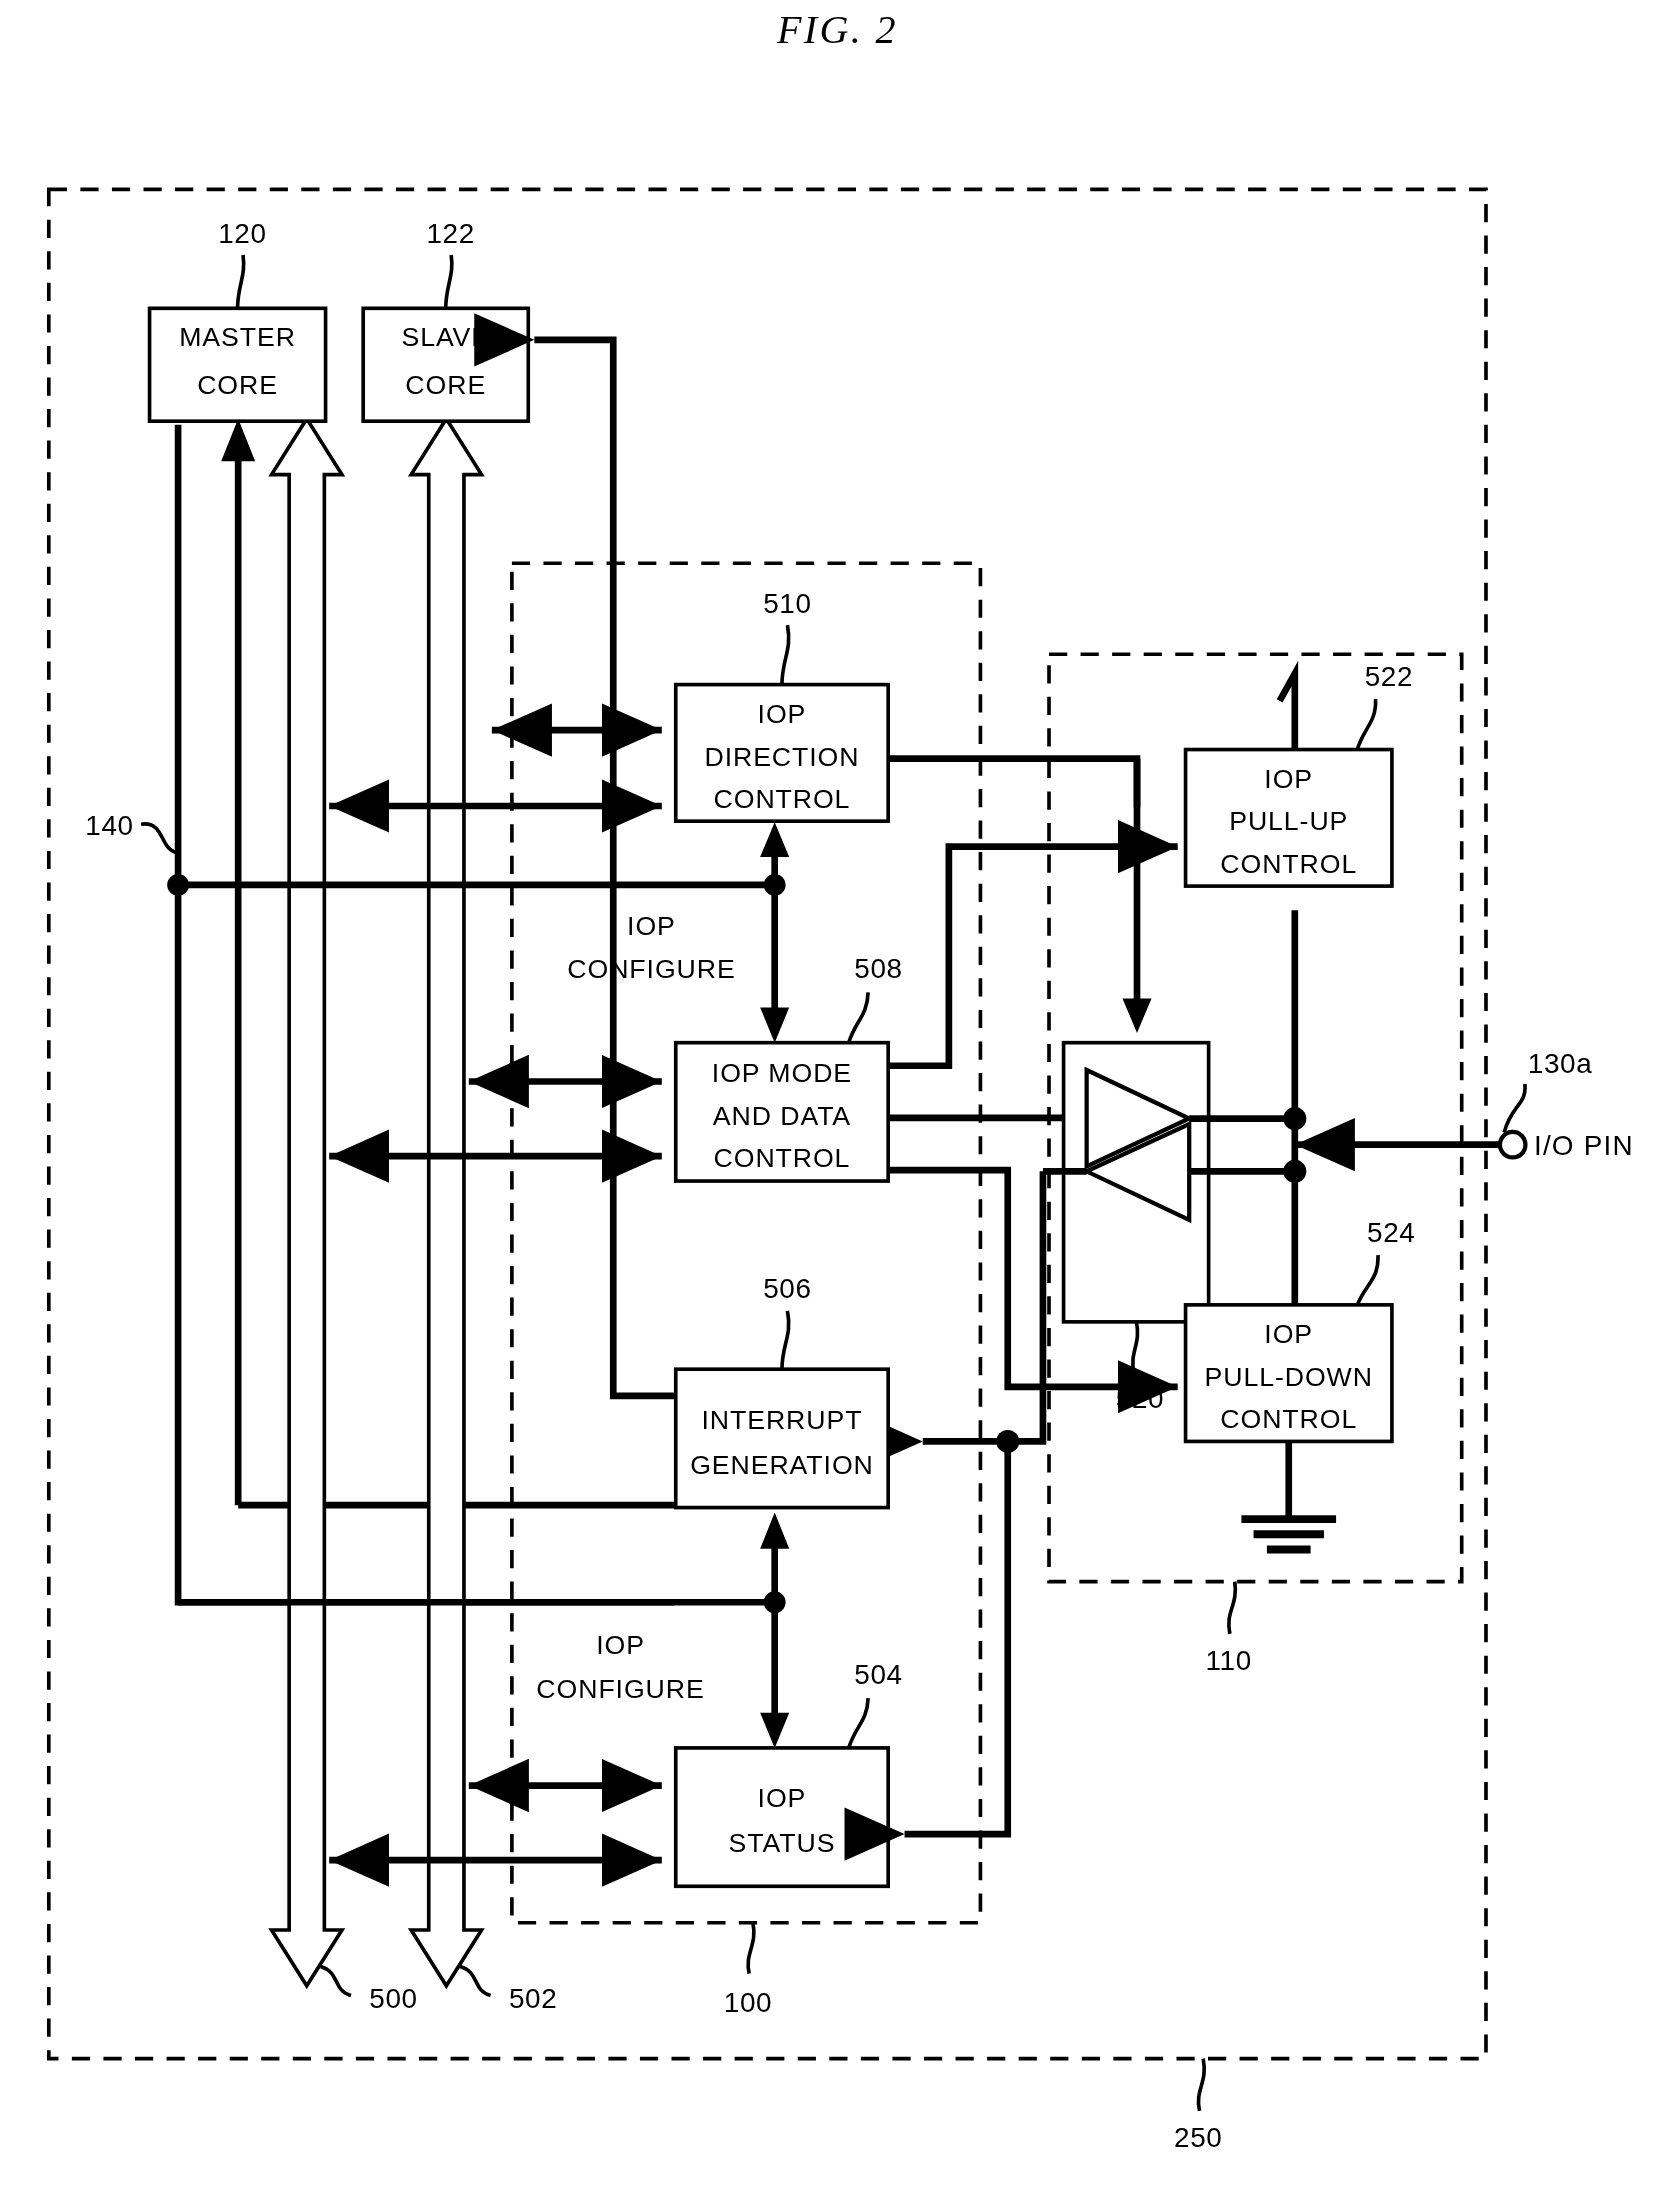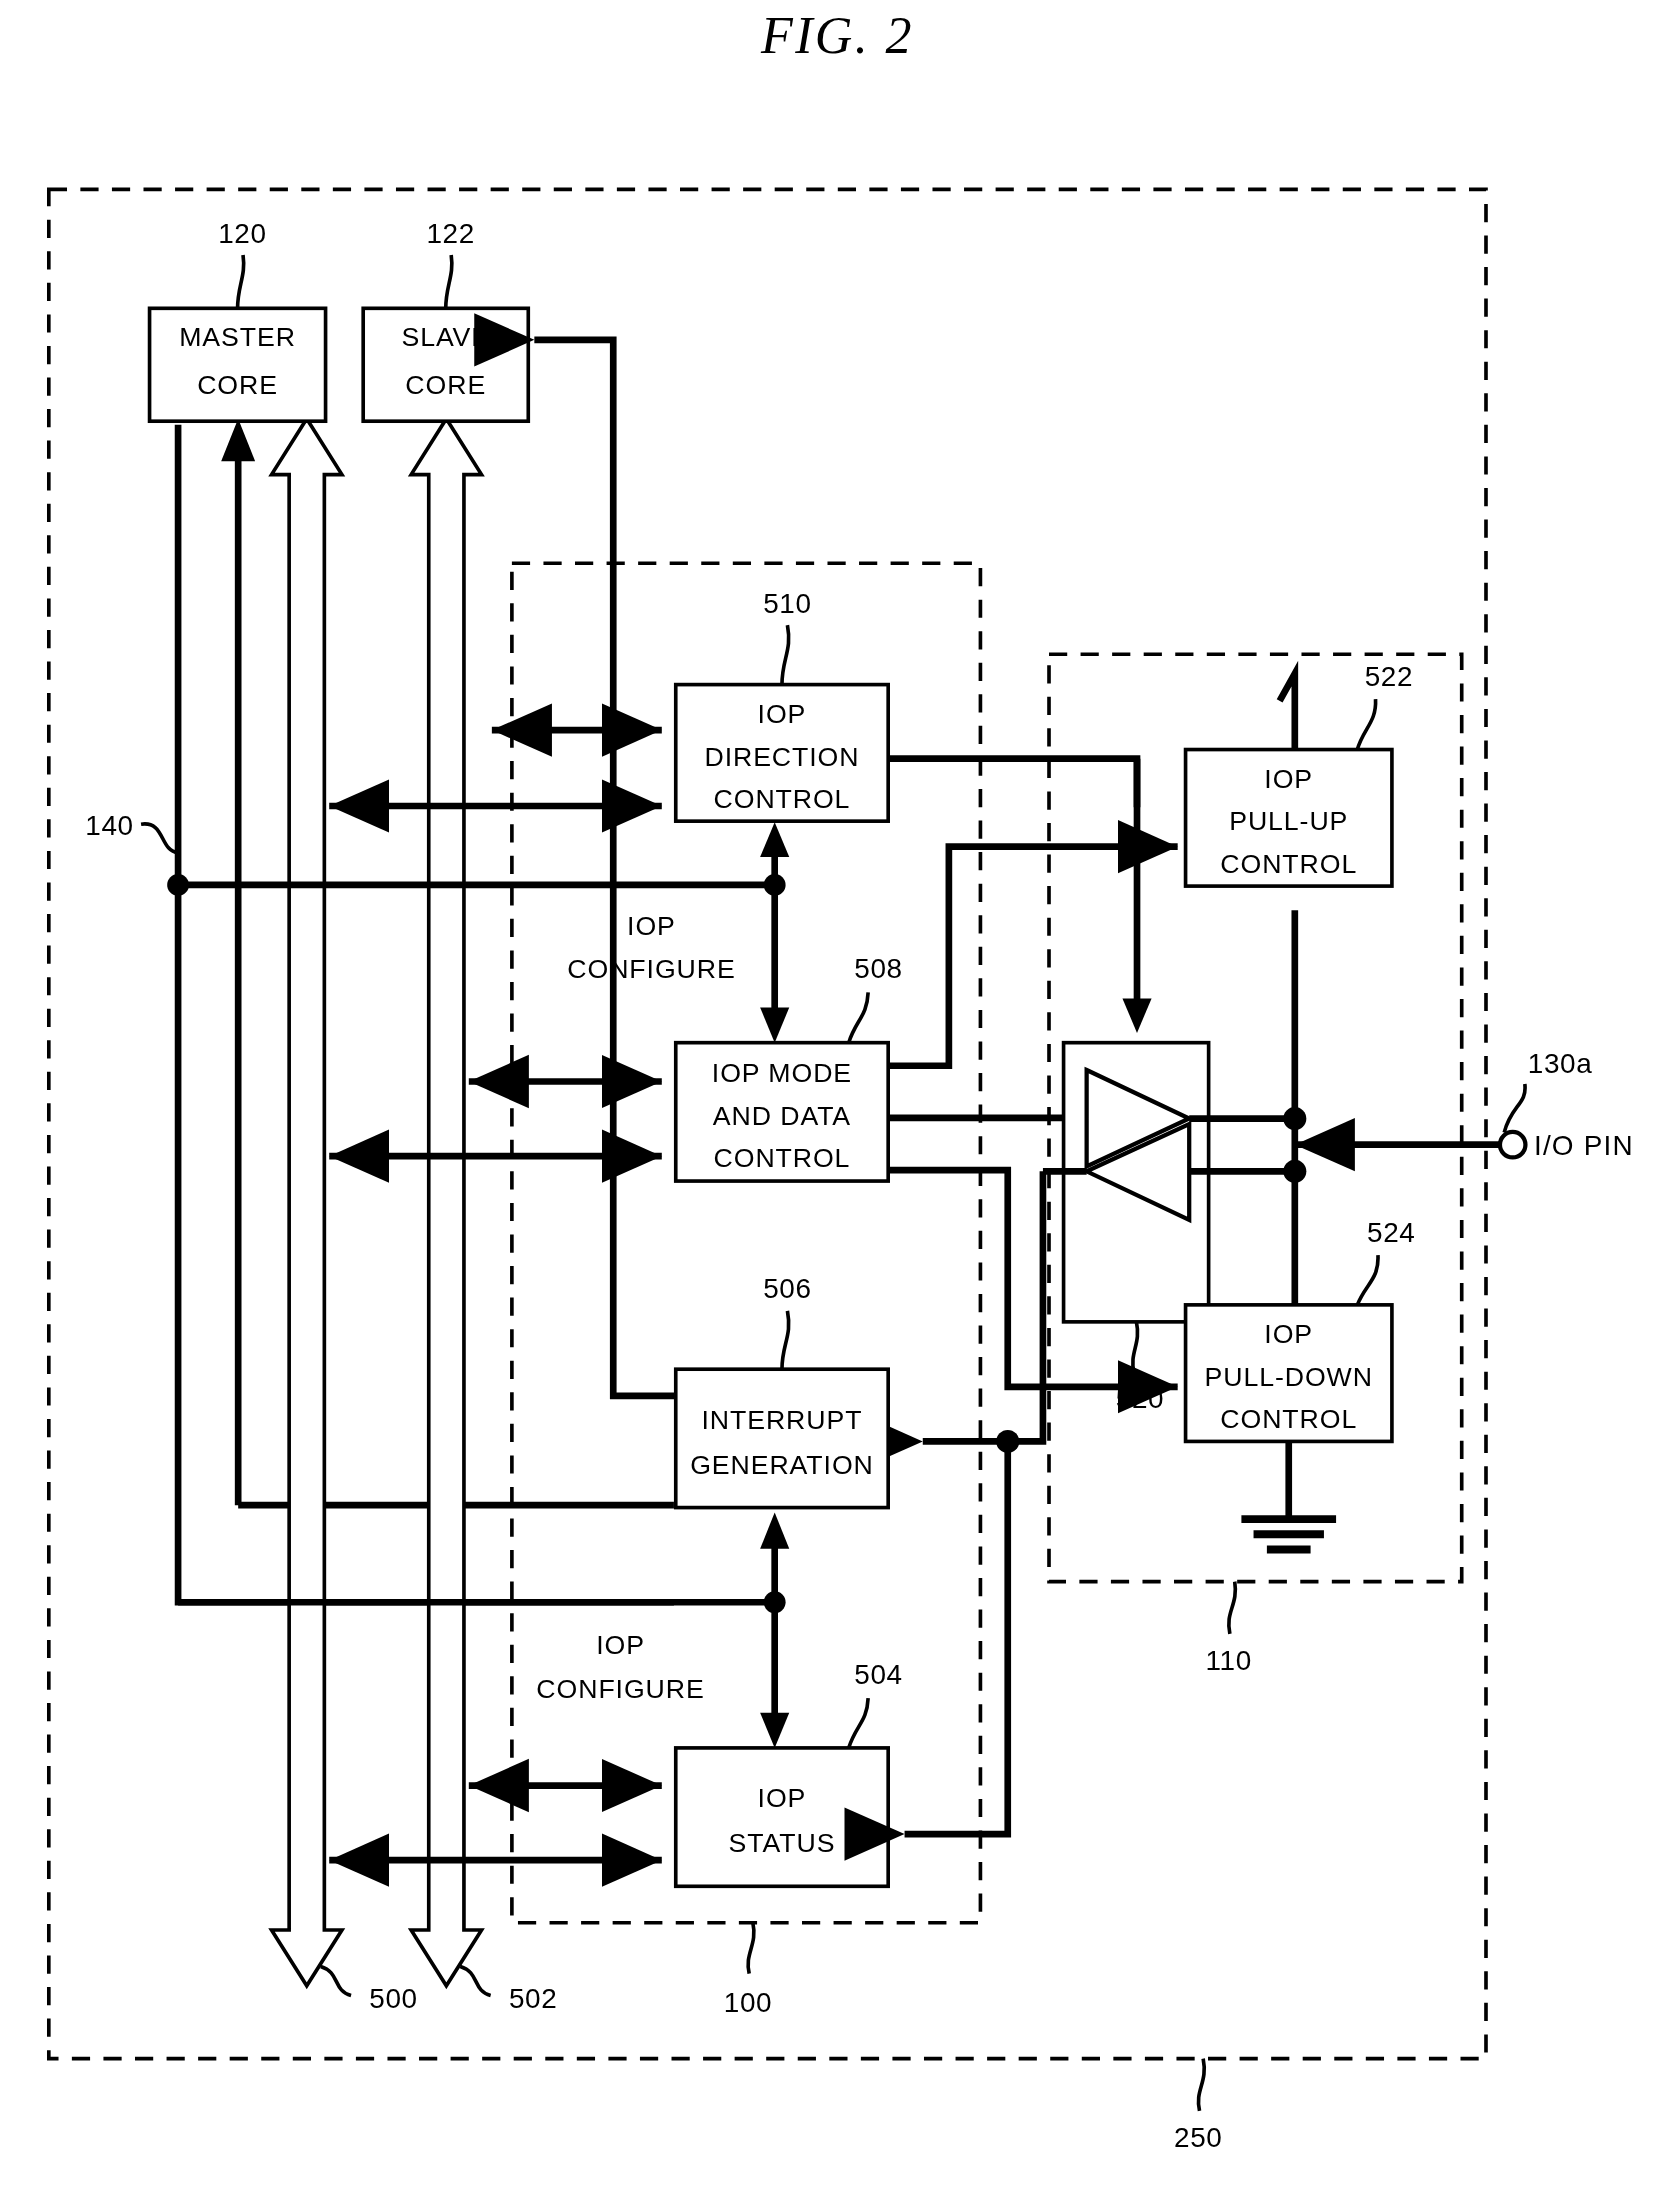--- a/index.html
+++ b/index.html
@@ -27,21 +27,21 @@
     height: 2194px;
   }
   .fig-title {
     position: absolute;
     left: 0;
     top: 6px;
     width: 1675px;
     text-align: center;
     font-family: "Liberation Serif", serif;
     font-style: italic;
-    font-size: 52px;
+    font-size: 40px;
     letter-spacing: 2.4px;
     color: #000;
   }
   text {
     font-family: "Liberation Sans", sans-serif;
     fill: #000;
   }
   .blk-label {
     font-size: 44px;
     letter-spacing: 1.5px;

